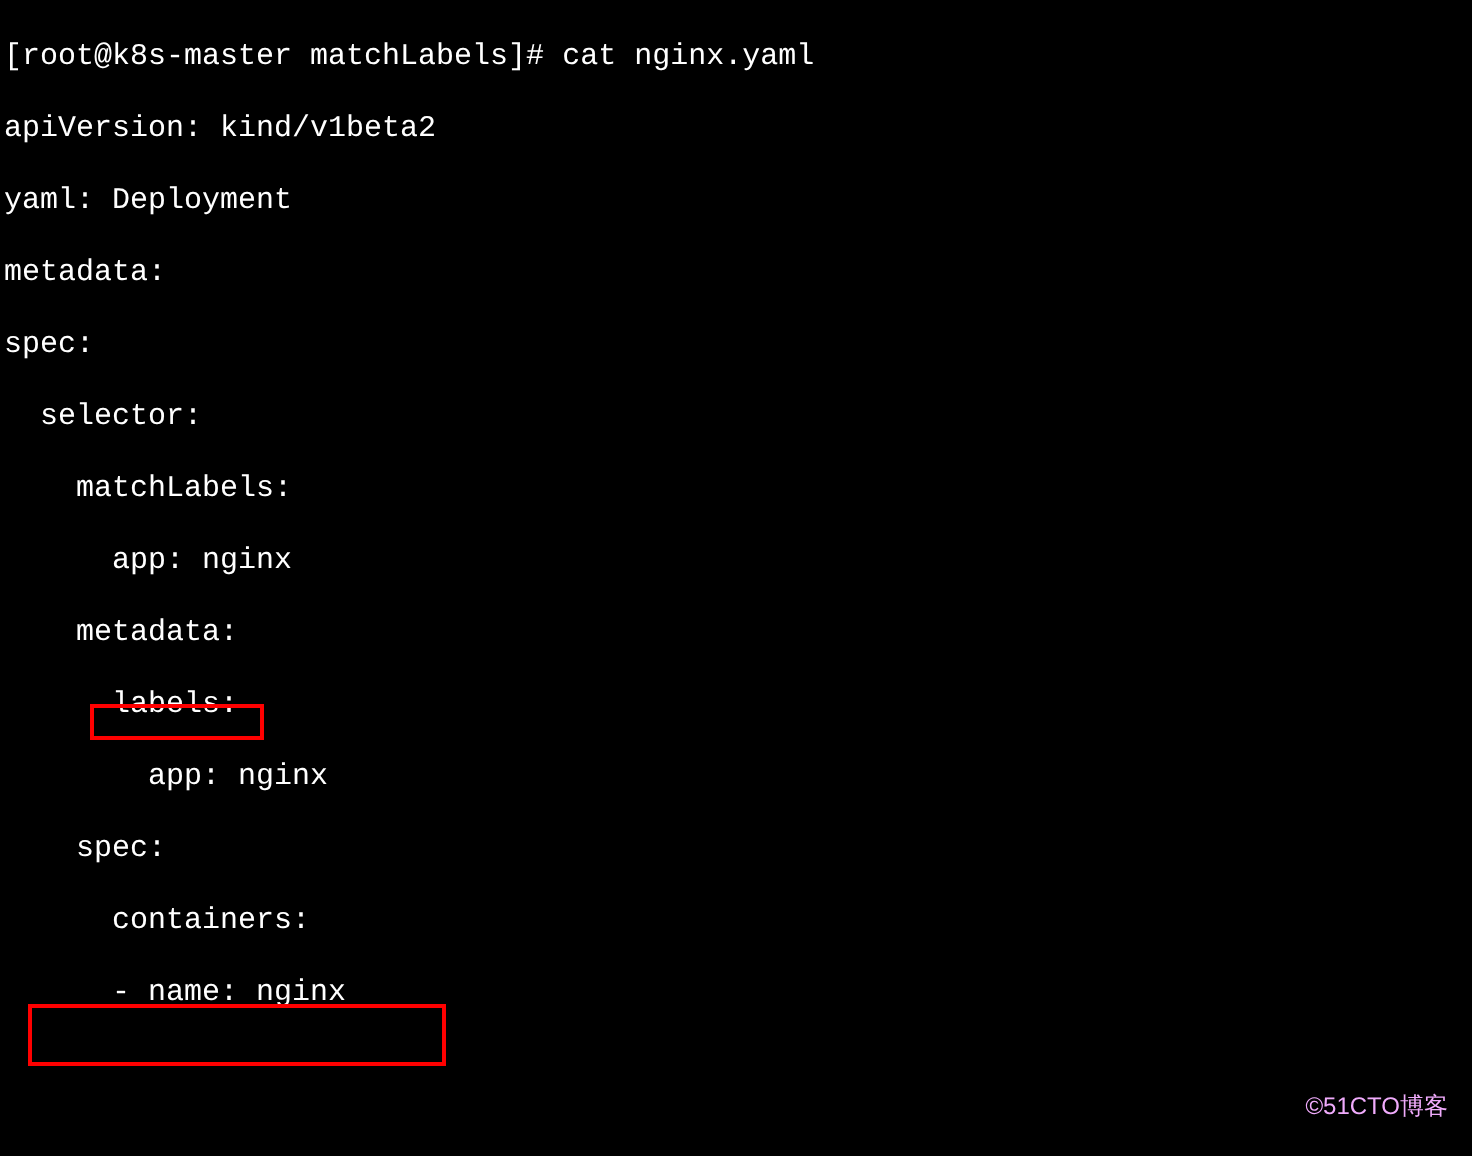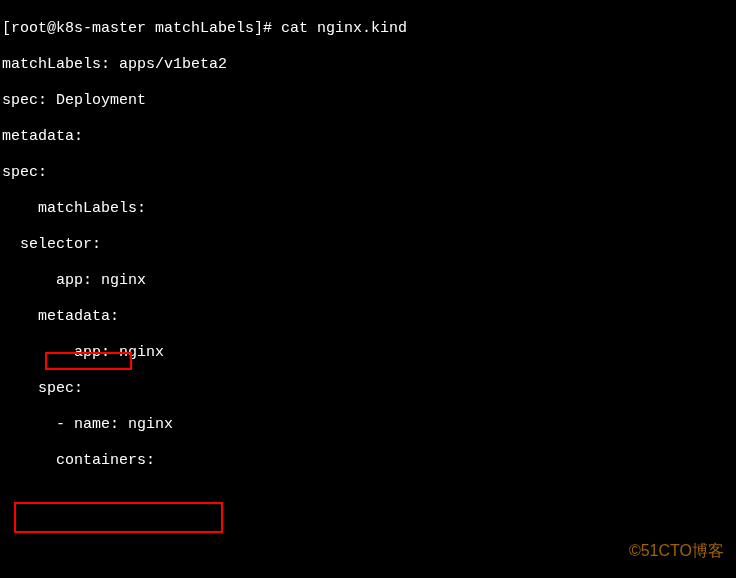--- a/index.html
+++ b/index.html
@@ -41,42 +41,43 @@
     .highlight-2 {
       top: 500px;
       left: 12px;
       width: 209px;
       height: 31px;
     }
     .watermark {
       position: absolute;
       bottom: 18px;
       right: 12px;
-      color: #a16207;
+      color: #f0abfc;
       font-family: Arial, sans-serif;
-      font-size: 16px;
+      font-size: 12px;
     }
   </style>
 </head>
 <body>
 
 <div class="terminal">
-<span class="line"><span>[root@k8s-master matchLabels]#</span> <span>cat nginx.kind</span></span>
-<span class="line">matchLabels: apps/v1beta2</span>
-<span class="line">spec: Deployment</span>
+<span class="line"><span>[root@k8s-master matchLabels]#</span> <span>cat nginx.yaml</span></span>
+<span class="line">apiVersion: kind/v1beta2</span>
+<span class="line">yaml: Deployment</span>
 <span class="line">metadata:</span>
 <span class="line">spec:</span>
+<span class="line">  selector:</span>
 <span class="line">    matchLabels:</span>
-<span class="line">  selector:</span>
 <span class="line">      app: nginx</span>
 <span class="line">    metadata:</span>
+<span class="line">      labels:</span>
 <span class="line">        app: nginx</span>
 <span class="line">    spec:</span>
+<span class="line">      containers:</span>
 <span class="line">      - name: nginx</span>
-<span class="line">      containers:</span>
 
 
 
 
 
 
 
 
 
 

